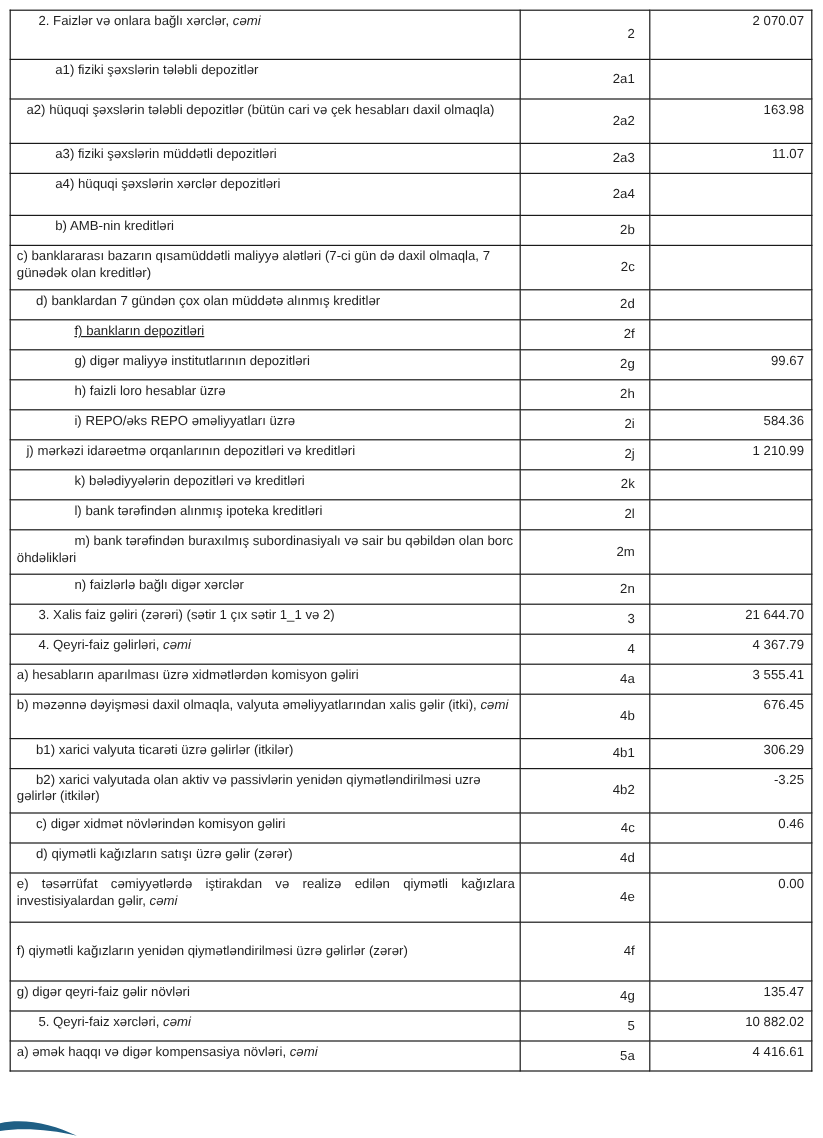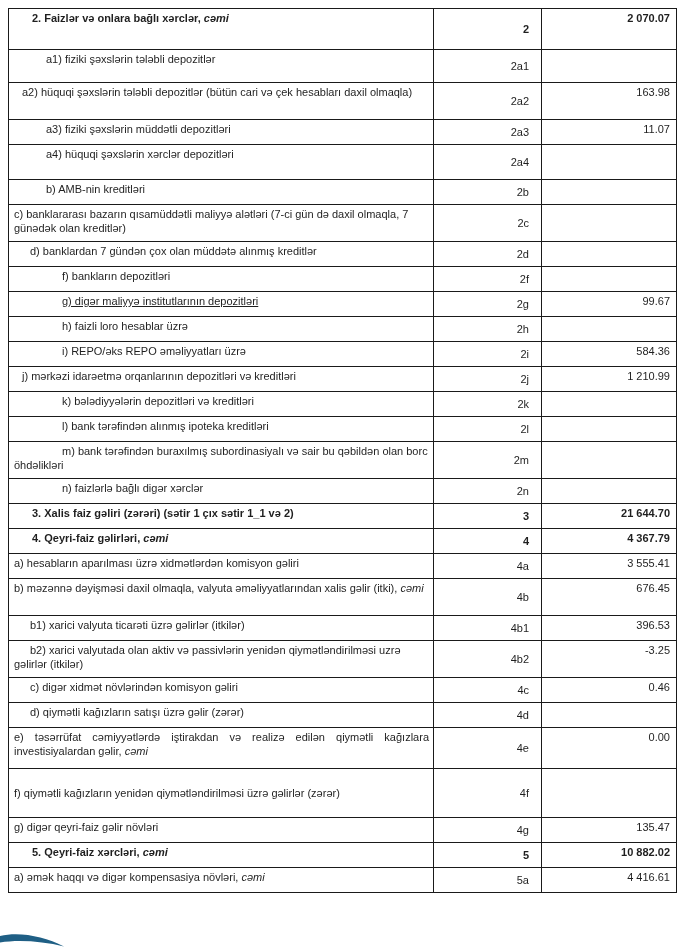--- a/index.html
+++ b/index.html
@@ -21,21 +21,21 @@
     overflow:hidden;
   }
   td.desc{text-align:left;}
   td.desc.justify{text-align:justify;}
   td.desc.vmid{vertical-align:middle;}
   td.code{
     vertical-align:middle;text-align:right;
     padding-right:12px;padding-left:5px;
   }
   td.val{text-align:right;padding-right:6px;}
-  tr.bold td{font-weight:700;}
+  tr.bold td{font-weight:400;}
   em{font-style:italic;}
   .swoosh{position:absolute;left:0;bottom:0;width:70px;height:17px;}
 </style>
 </head>
 <body>
 
 <div class="sheet">
   <table>
     <colgroup>
       <col class="c-desc">
@@ -77,26 +77,26 @@
           <td class="desc" style="height: 32px; text-indent: 0px;">c) banklararası bazarın qısamüddətli maliyyə alətləri (7-ci gün də daxil olmaqla, 7 günədək olan kreditlər)</td>
           <td class="code">2c</td>
           <td class="val"></td>
         </tr>
         <tr>
           <td class="desc" style="height: 20px; text-indent: 16px;">d) banklardan 7 gündən çox olan müddətə alınmış kreditlər</td>
           <td class="code">2d</td>
           <td class="val"></td>
         </tr>
         <tr>
-          <td class="desc" style="height: 20px; text-indent: 48px;">f) bankların depozitləri</td>
+          <td class="desc" style="height: 20px; text-indent: 48px; text-decoration: underline;">f) bankların depozitləri</td>
           <td class="code">2f</td>
           <td class="val"></td>
         </tr>
         <tr>
-          <td class="desc" style="height: 20px; text-indent: 48px; text-decoration: underline;">g) digər maliyyə institutlarının depozitləri</td>
+          <td class="desc" style="height: 20px; text-indent: 48px;">g) digər maliyyə institutlarının depozitləri</td>
           <td class="code">2g</td>
           <td class="val">99.67</td>
         </tr>
         <tr>
           <td class="desc" style="height: 20px; text-indent: 48px;">h) faizli loro hesablar üzrə</td>
           <td class="code">2h</td>
           <td class="val"></td>
         </tr>
         <tr>
           <td class="desc" style="height: 20px; text-indent: 48px;">i) REPO/əks REPO əməliyyatları üzrə</td>
@@ -144,21 +144,21 @@
           <td class="val">3 555.41</td>
         </tr>
         <tr>
           <td class="desc" style="height: 32px; text-indent: 0px; margin-top: 48px;">b) məzənnə dəyişməsi daxil olmaqla, valyuta əməliyyatlarından xalis gəlir (itki), <em>cəmi</em></td>
           <td class="code">4b</td>
           <td class="val">676.45</td>
         </tr>
         <tr>
           <td class="desc" style="height: 20px; text-indent: 16px;">b1) xarici valyuta ticarəti üzrə gəlirlər (itkilər)</td>
           <td class="code">4b1</td>
-          <td class="val">396.53</td>
+          <td class="val">306.29</td>
         </tr>
         <tr>
           <td class="desc" style="height: 32px; text-indent: 16px;">b2) xarici valyutada olan aktiv və passivlərin yenidən qiymətləndirilməsi uzrə gəlirlər (itkilər)</td>
           <td class="code">4b2</td>
           <td class="val">-3.25</td>
         </tr>
         <tr>
           <td class="desc" style="height: 20px; text-indent: 16px;">c) digər xidmət növlərindən komisyon gəliri</td>
           <td class="code">4c</td>
           <td class="val">0.46</td>

